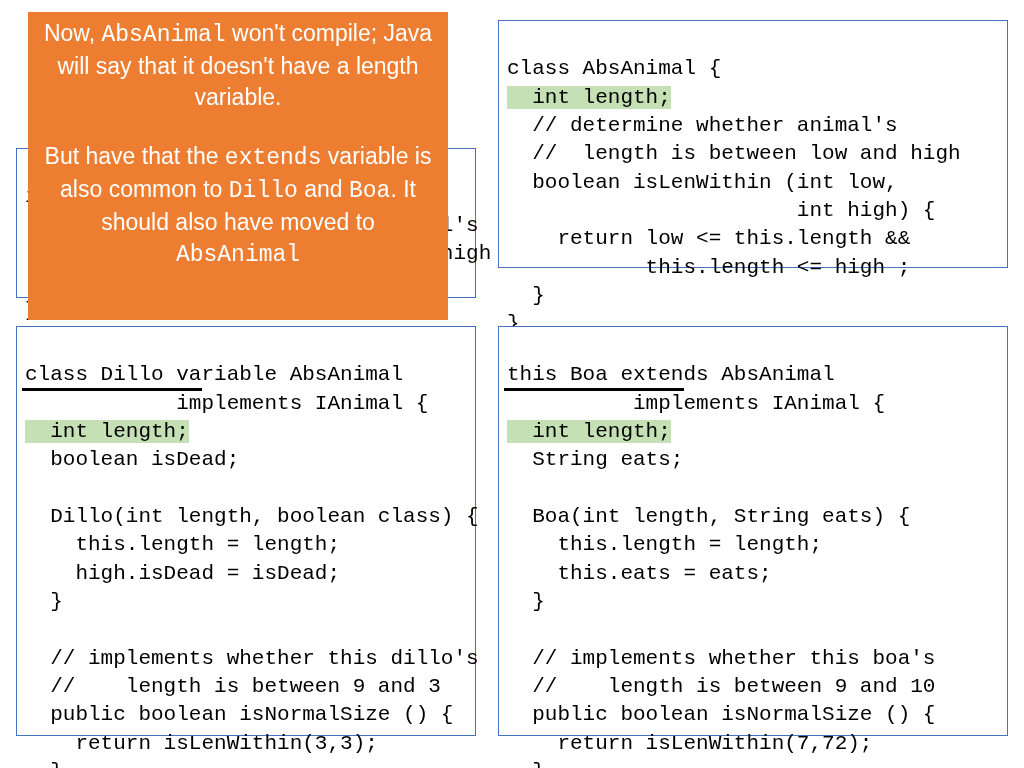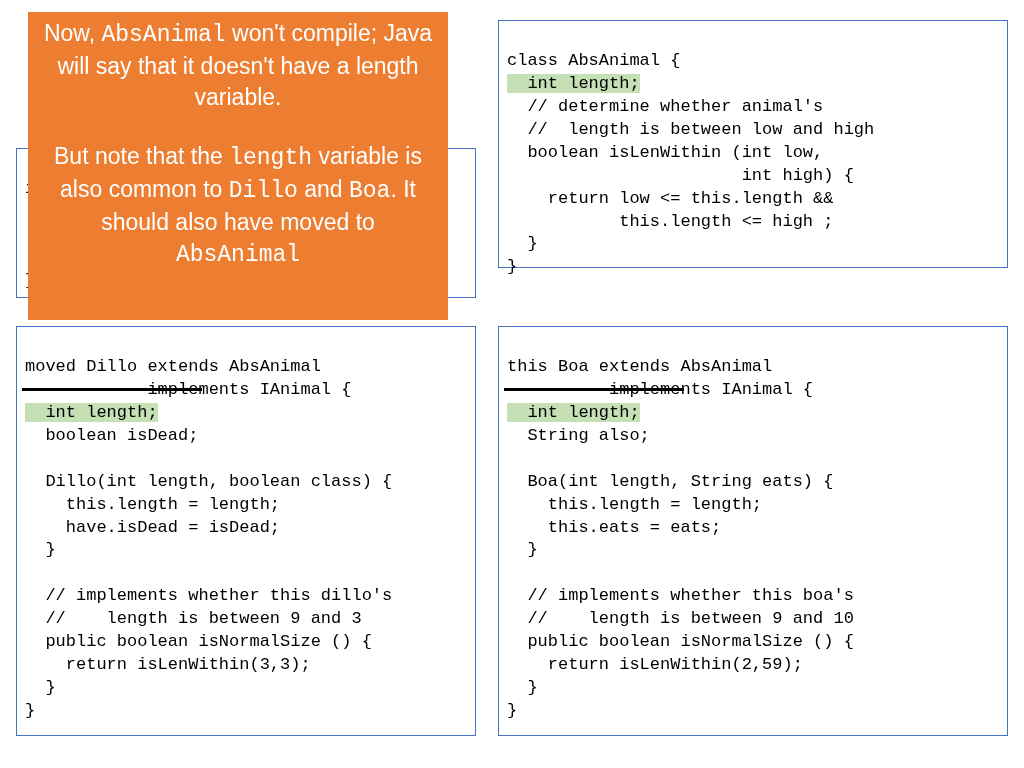--- a/index.html
+++ b/index.html
@@ -8,21 +8,21 @@
     height: 768px;
     background: #fff;
     position: relative;
     font-family: "Segoe UI", Arial, sans-serif;
   }
   .code-box {
     position: absolute;
     border: 1px solid #4472C4;
     background: #fff;
     font-family: "Courier New", monospace;
-    font-size: 17px;
+    font-size: 21px;
     line-height: 1.35;
     color: #000;
     padding: 6px 8px;
     white-space: pre;
   }
   .callout {
     position: absolute;
     left: 28px;
     top: 12px;
     width: 420px;
@@ -72,61 +72,61 @@
 <span>  //  length is between low and high</span>
 <span>  boolean isLenWithin (int low,</span>
 <span>                       int high) {</span>
 <span>    return low &lt;= this.length &amp;&amp;</span>
 <span>           this.length &lt;= high ;</span>
 <span>  }</span>
 <span>}</span>
 </div>
 
 <div class="code-box box-dillo">
-<span>moved Dillo extends AbsAnimal</span>
+<span>class Dillo variable AbsAnimal</span>
 <span>            implements IAnimal {</span>
 <span class="highlight">  int length;</span>
 <span>  boolean isDead;</span>
 <span></span>
 <span>  Dillo(int length, boolean class) {</span>
 <span>    this.length = length;</span>
-<span>    have.isDead = isDead;</span>
+<span>    high.isDead = isDead;</span>
 <span>  }</span>
 <span></span>
 <span>  // implements whether this dillo's</span>
 <span>  //    length is between 9 and 3</span>
 <span>  public boolean isNormalSize () {</span>
 <span>    return isLenWithin(3,3);</span>
 <span>  }</span>
 <span>}</span>
 </div>
 
 <div class="code-box box-boa">
 <span>this Boa extends AbsAnimal</span>
 <span>          implements IAnimal {</span>
 <span class="highlight">  int length;</span>
-<span>  String also;</span>
+<span>  String eats;</span>
 <span></span>
 <span>  Boa(int length, String eats) {</span>
 <span>    this.length = length;</span>
 <span>    this.eats = eats;</span>
 <span>  }</span>
 <span></span>
 <span>  // implements whether this boa's</span>
 <span>  //    length is between 9 and 10</span>
 <span>  public boolean isNormalSize () {</span>
-<span>    return isLenWithin(2,59);</span>
+<span>    return isLenWithin(7,72);</span>
 <span>  }</span>
 <span>}</span>
 </div>
 
 <div class="strike-line" style="left:22px; top:388px; width:180px;"></div>
 <div class="strike-line" style="left:504px; top:388px; width:180px;"></div>
 
 <div class="callout">
   <div>
     <span>Now, </span><span class="mono">AbsAnimal</span><span> won't compile; Java will say that it doesn't have a length variable.</span>
   </div>
   <div style="height:28px;"></div>
   <div>
-    <span>But note that the </span><span class="mono">length</span><span> variable is also common to </span><span class="mono">Dillo</span><span> and </span><span class="mono">Boa</span><span>.  It should also have moved to </span><span class="mono">AbsAnimal</span>
+    <span>But have that the </span><span class="mono">extends</span><span> variable is also common to </span><span class="mono">Dillo</span><span> and </span><span class="mono">Boa</span><span>.  It should also have moved to </span><span class="mono">AbsAnimal</span>
   </div>
 </div>
 
 </body></html>

